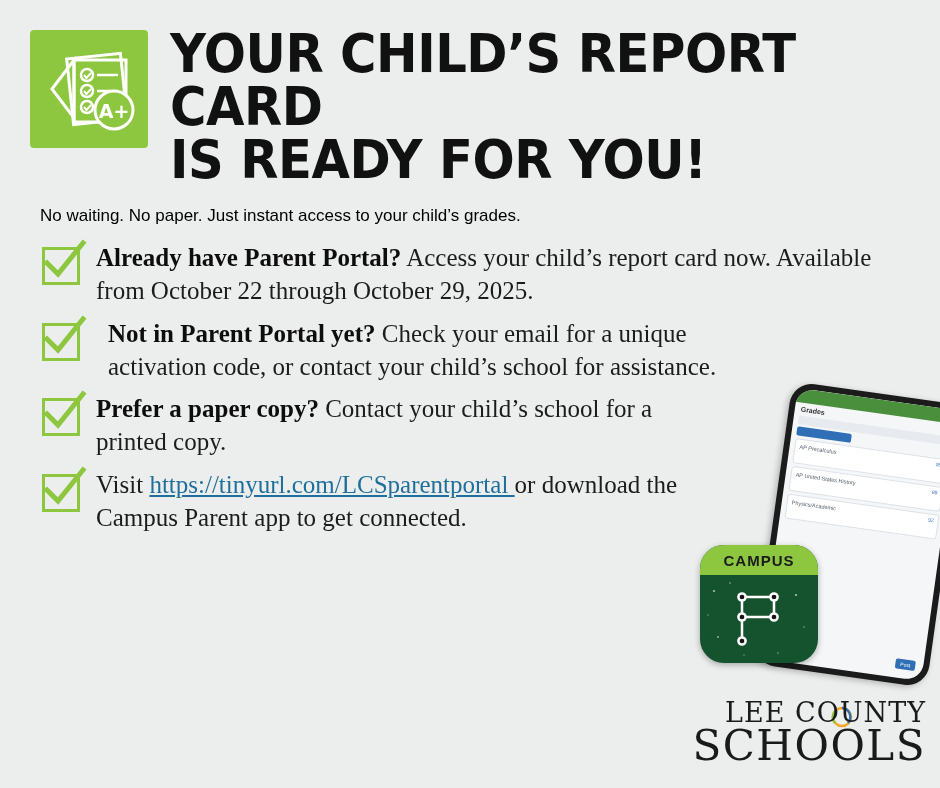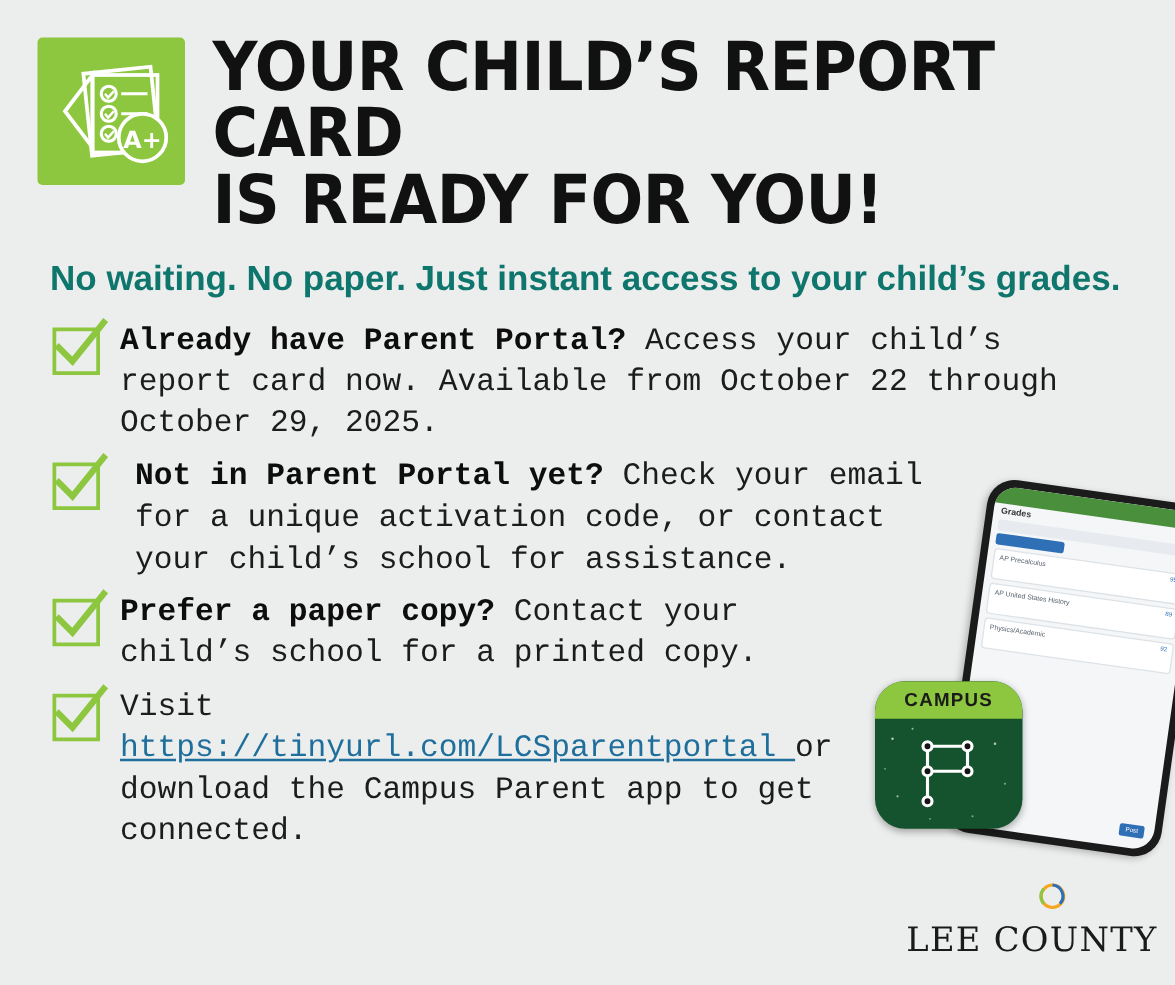--- a/index.html
+++ b/index.html
@@ -43,23 +43,23 @@
     transform: scaleX(0.92);
     transform-origin: left top;
     padding-top: 2px;
   }
   .headline .l2 { display: block; }
 
   
   .subhead {
     margin: 18px 0 0 40px;
     width: 860px;
-    font-size: 28px;
-    font-weight: bold;
-    color: #0f766e;
+    font-size: 17px;
+    font-weight: normal;
+    color: #000000;
     line-height: 1.32;
     font-family: "Liberation Sans", sans-serif;
   }
 
   
   .bullets {
     margin: 14px 0 0 42px;
     width: 860px;
   }
   .bullet {
@@ -80,21 +80,21 @@
   }
   .check svg {
     position: absolute;
     left: -6px;
     top: -13px;
   }
   .btext {
     font-size: 25px;
     line-height: 1.33;
     color: #1c1c1c;
-    font-family: Liberation Mono, monospace;
+    font-family: Liberation Serif, serif;
     max-width: 800px;
   }
   .btext b {
     font-weight: bold;
     color: #0d0d0d;
   }
   .bullet-narrow .btext { max-width: 640px; margin-left: 12px; }
   .bullet-narrow2 .btext { max-width: 600px; }
   .link {
     color: #1f6f9c;
@@ -371,13 +371,14 @@
   </div>
 </div>
 
 <svg class="swirl" viewBox="0 0 26 26" aria-hidden="true">
   <circle cx="13" cy="13" r="9" fill="none" stroke="#f5a623" stroke-width="2.5"></circle>
   <path d="M13 4 a9 9 0 0 1 6 15" fill="none" stroke="#2f6fb5" stroke-width="2.5"></path>
   <path d="M6 19 a9 9 0 0 1 0 -12" fill="none" stroke="#8dc63f" stroke-width="2.5"></path>
 </svg>
 <div class="district">
   <span class="d1">LEE COUNTY</span>
+  <span class="d2">SCHOOLS</span>
 </div>
 
 </body></html>

